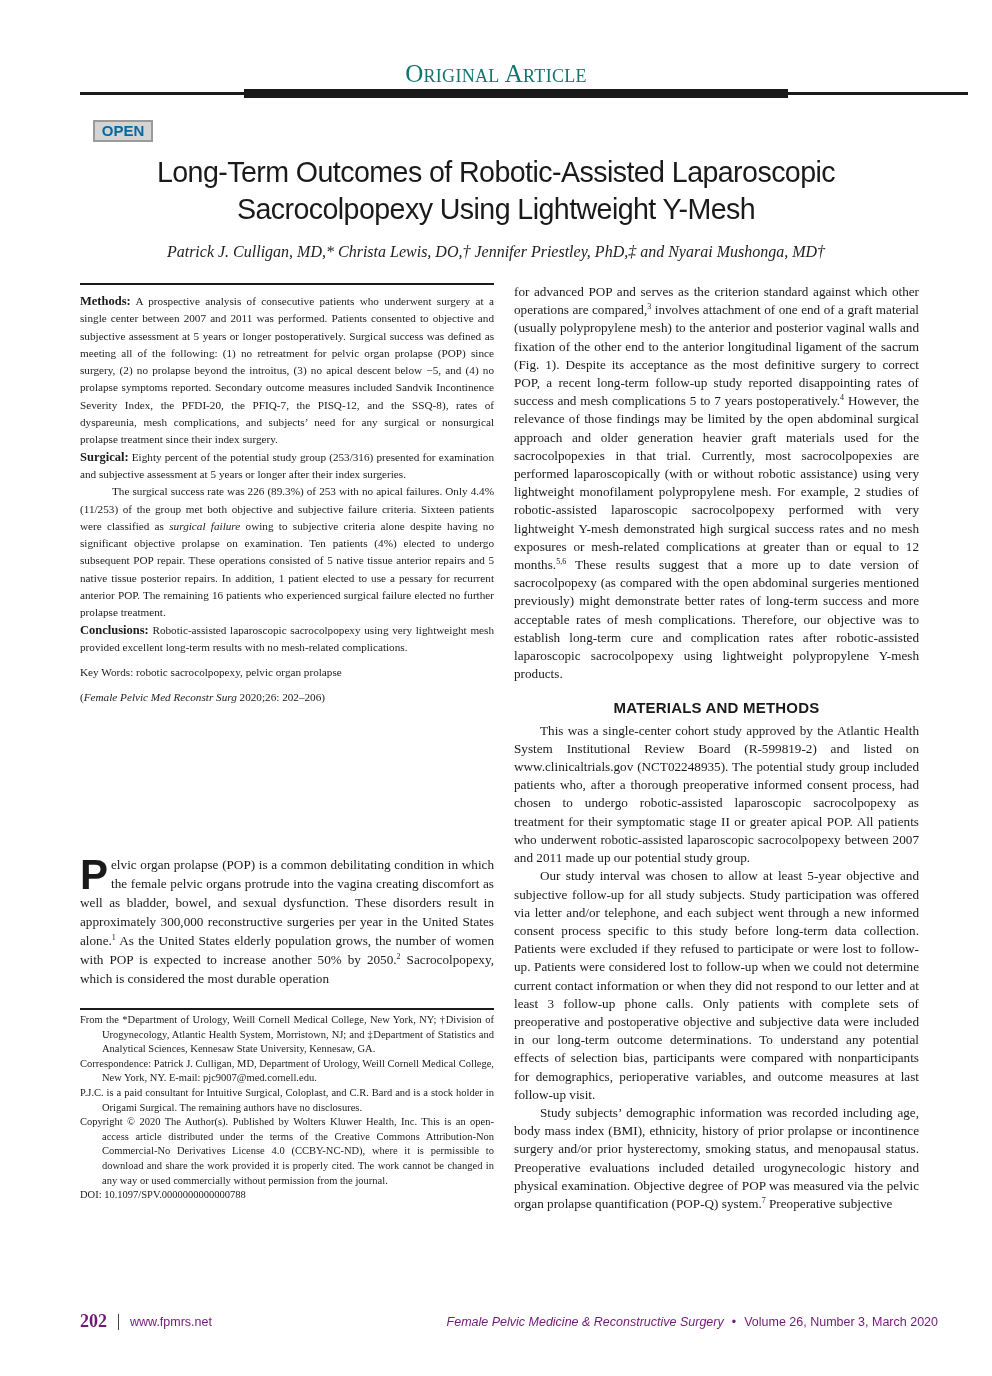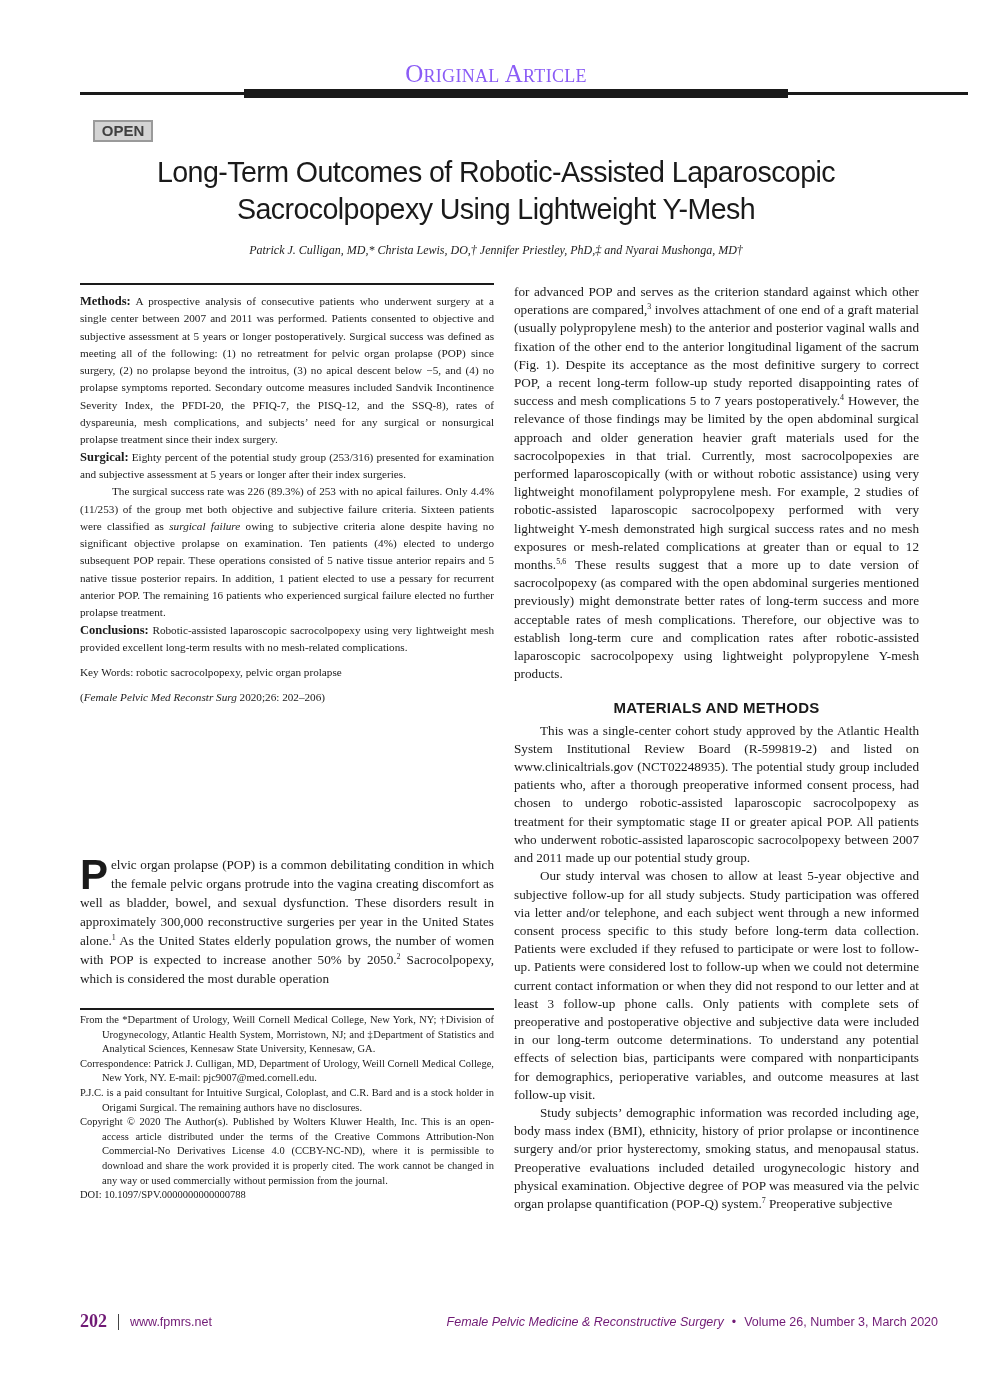--- a/index.html
+++ b/index.html
@@ -3,38 +3,38 @@
   <meta charset="utf-8">
   <style>
     html, body { margin: 0; padding: 0; background: #ffffff; }
     body {
       width: 992px; height: 1376px; position: relative; overflow: hidden;
       font-family: "Liberation Serif", "DejaVu Serif", serif; color: #1a1a1a;
     }
     .section-label {
       position: absolute; left: 0; width: 992px; top: 60px; text-align: center;
       font-family: "Liberation Serif", serif; font-variant: small-caps;
-      font-size: 25px; letter-spacing: 0.3px; color: #8b5cf6;
+      font-size: 25px; letter-spacing: 0.3px; color: #0f766e;
     }
     .rule-thin { position: absolute; left: 80px; width: 888px; top: 92px; height: 3px; background: #1a1a1a; }
     .rule-thick { position: absolute; left: 244px; width: 544px; top: 89px; height: 9px; background: #1a1a1a; }
     .open-badge {
       position: absolute; left: 93px; top: 120px; width: 60px; height: 22px;
       background: #d4d4d4; border: 2px solid #9a9a9a; box-sizing: border-box;
       font-family: "Liberation Sans", sans-serif; font-weight: bold; font-size: 15px;
-      text-align: center; line-height: 18px; color: #404040;
+      text-align: center; line-height: 18px; color: #0369a1;
     }
     .title {
       position: absolute; left: 60px; width: 872px; top: 153px; text-align: center;
       font-family: "Liberation Sans", sans-serif; font-size: 29.5px; line-height: 37px;
       color: #1a1a1a; letter-spacing: -0.6px; transform: scaleX(0.97);
     }
     .authors {
       position: absolute; left: 60px; width: 872px; top: 243px; text-align: center;
-      font-family: "Liberation Serif", serif; font-style: italic; font-size: 12px; color: #222;
+      font-family: "Liberation Serif", serif; font-style: italic; font-size: 16px; color: #222;
     }
     .abstract-rule { position: absolute; left: 80px; width: 414px; top: 283px; height: 2px; background: #1a1a1a; }
     .col-left { position: absolute; left: 80px; width: 414px; }
     .col-right { position: absolute; left: 514px; width: 405px; }
     .abstract {
       top: 293px; font-size: 11.2px; line-height: 17.3px; text-align: justify;
     }
     .abstract p { margin: 0; }
     .abstract .lab { font-weight: bold; font-size: 12.5px; }
     .abstract .indent { text-indent: 32px; }

